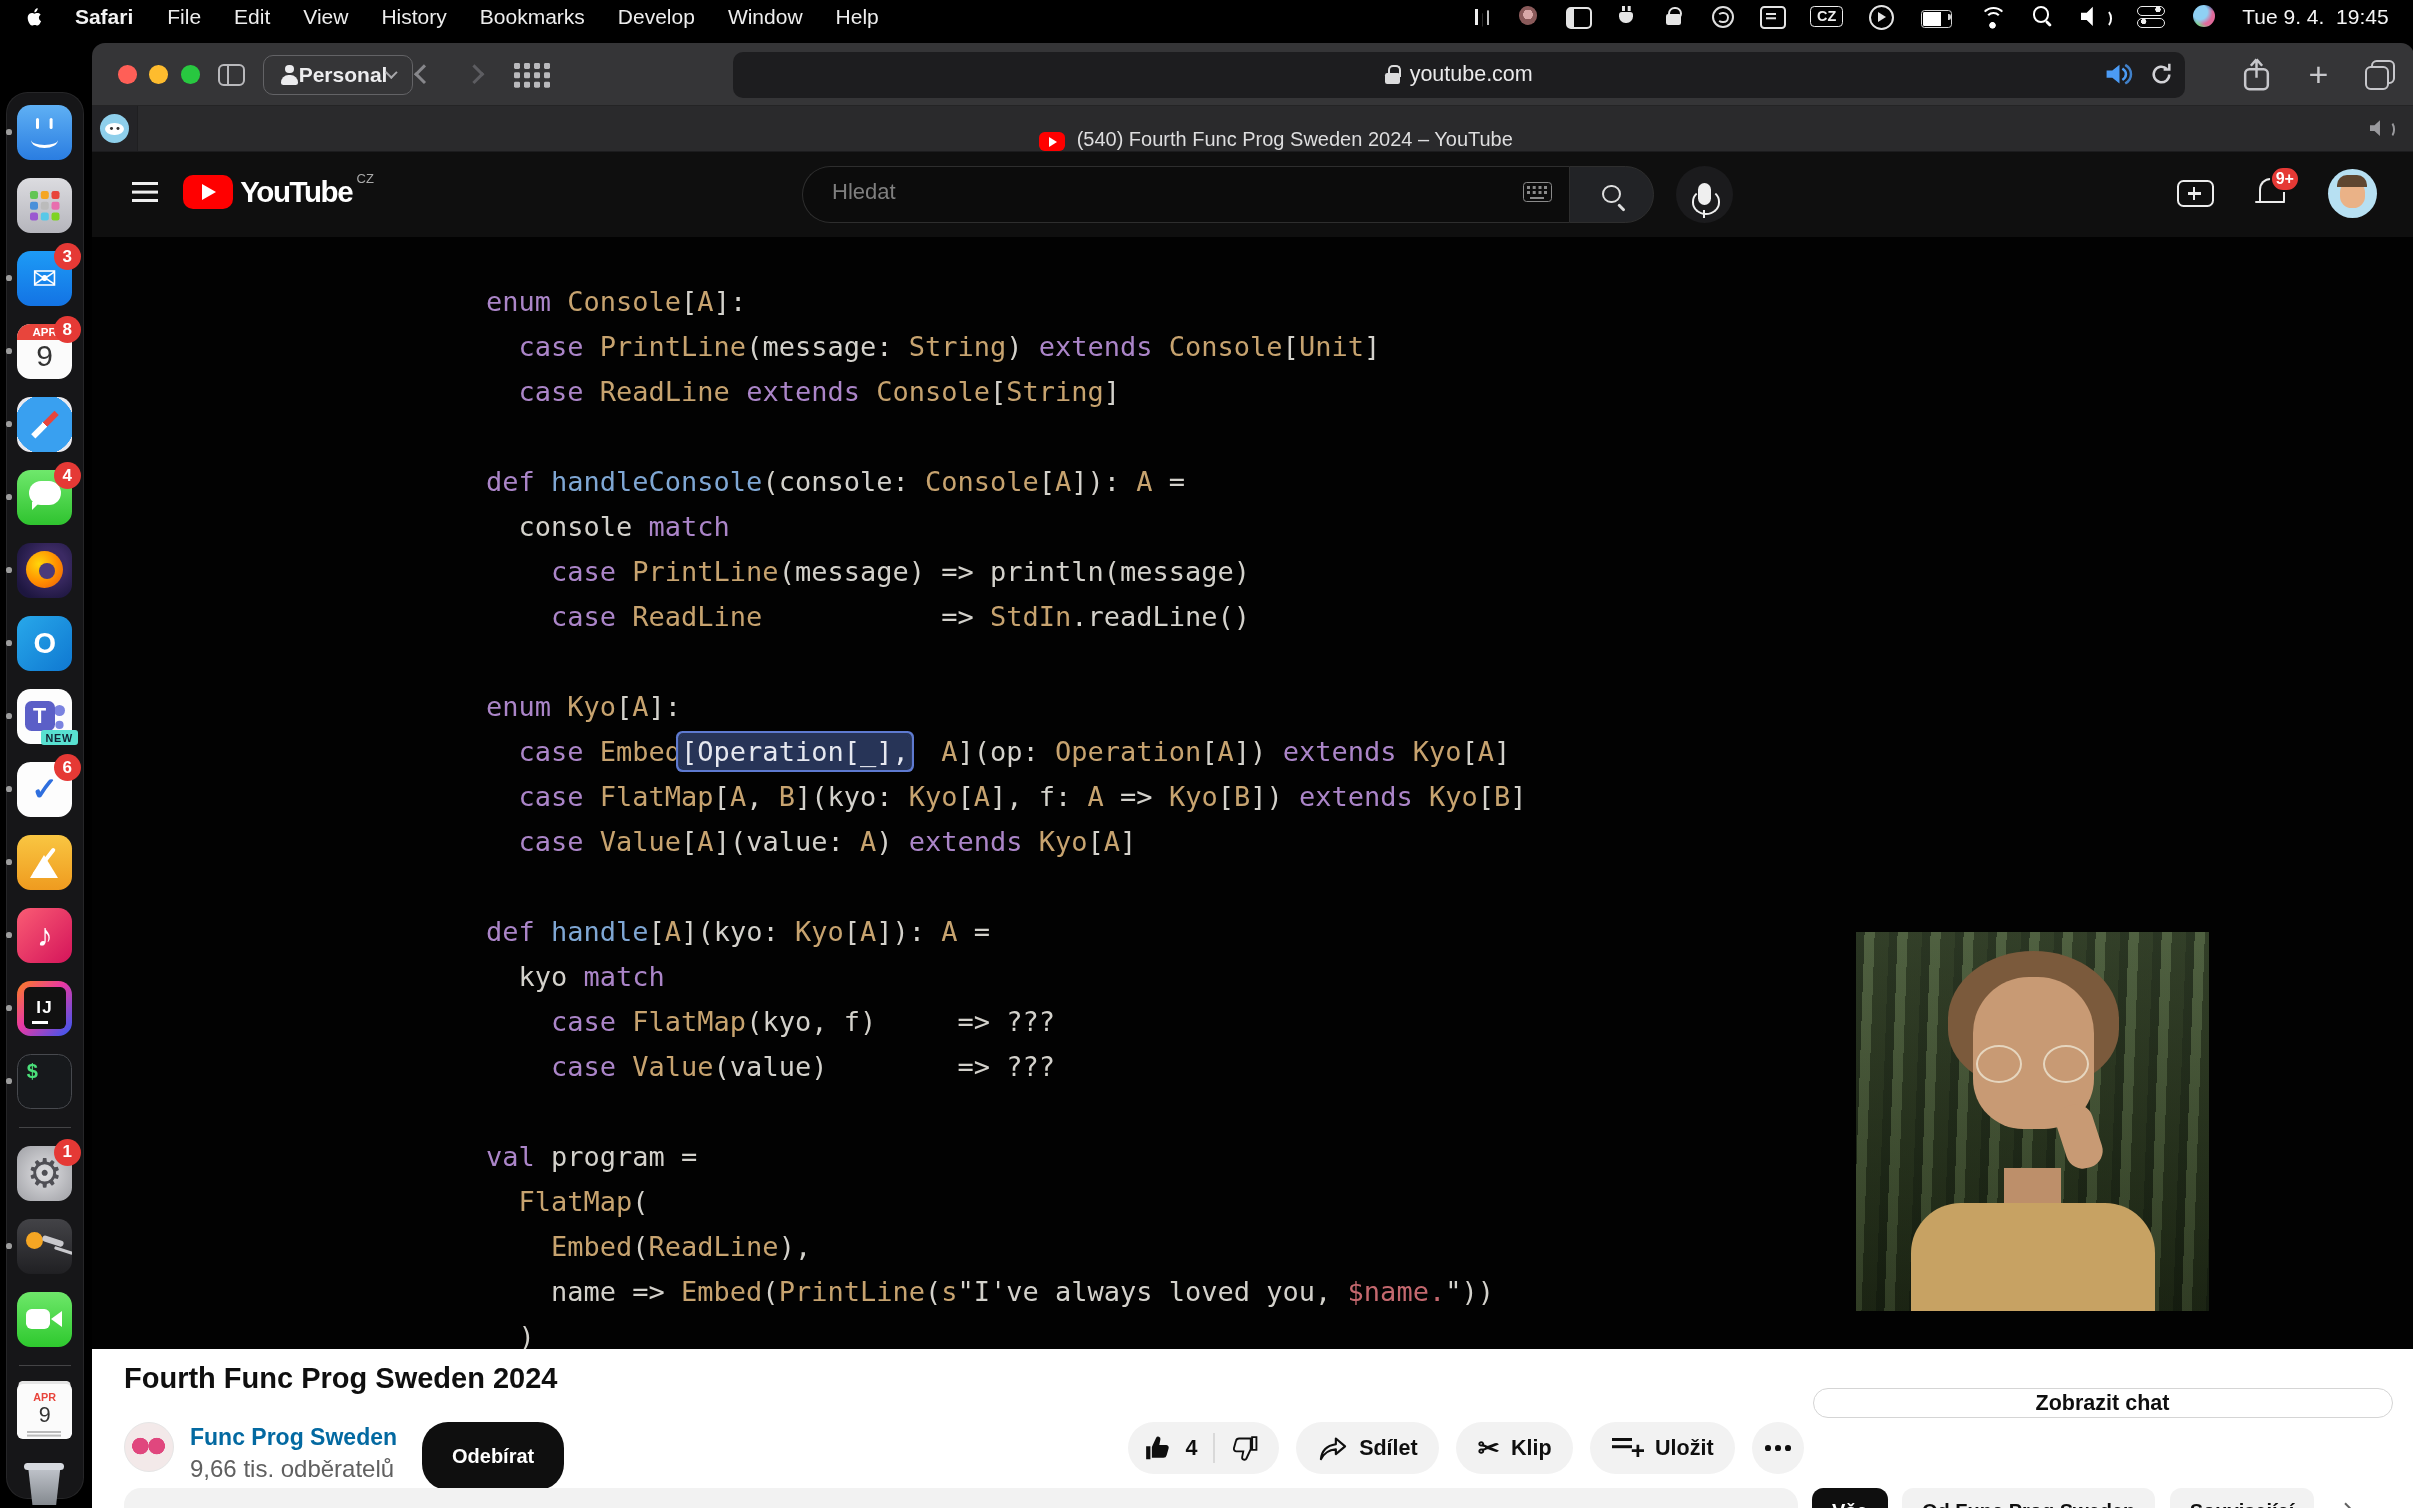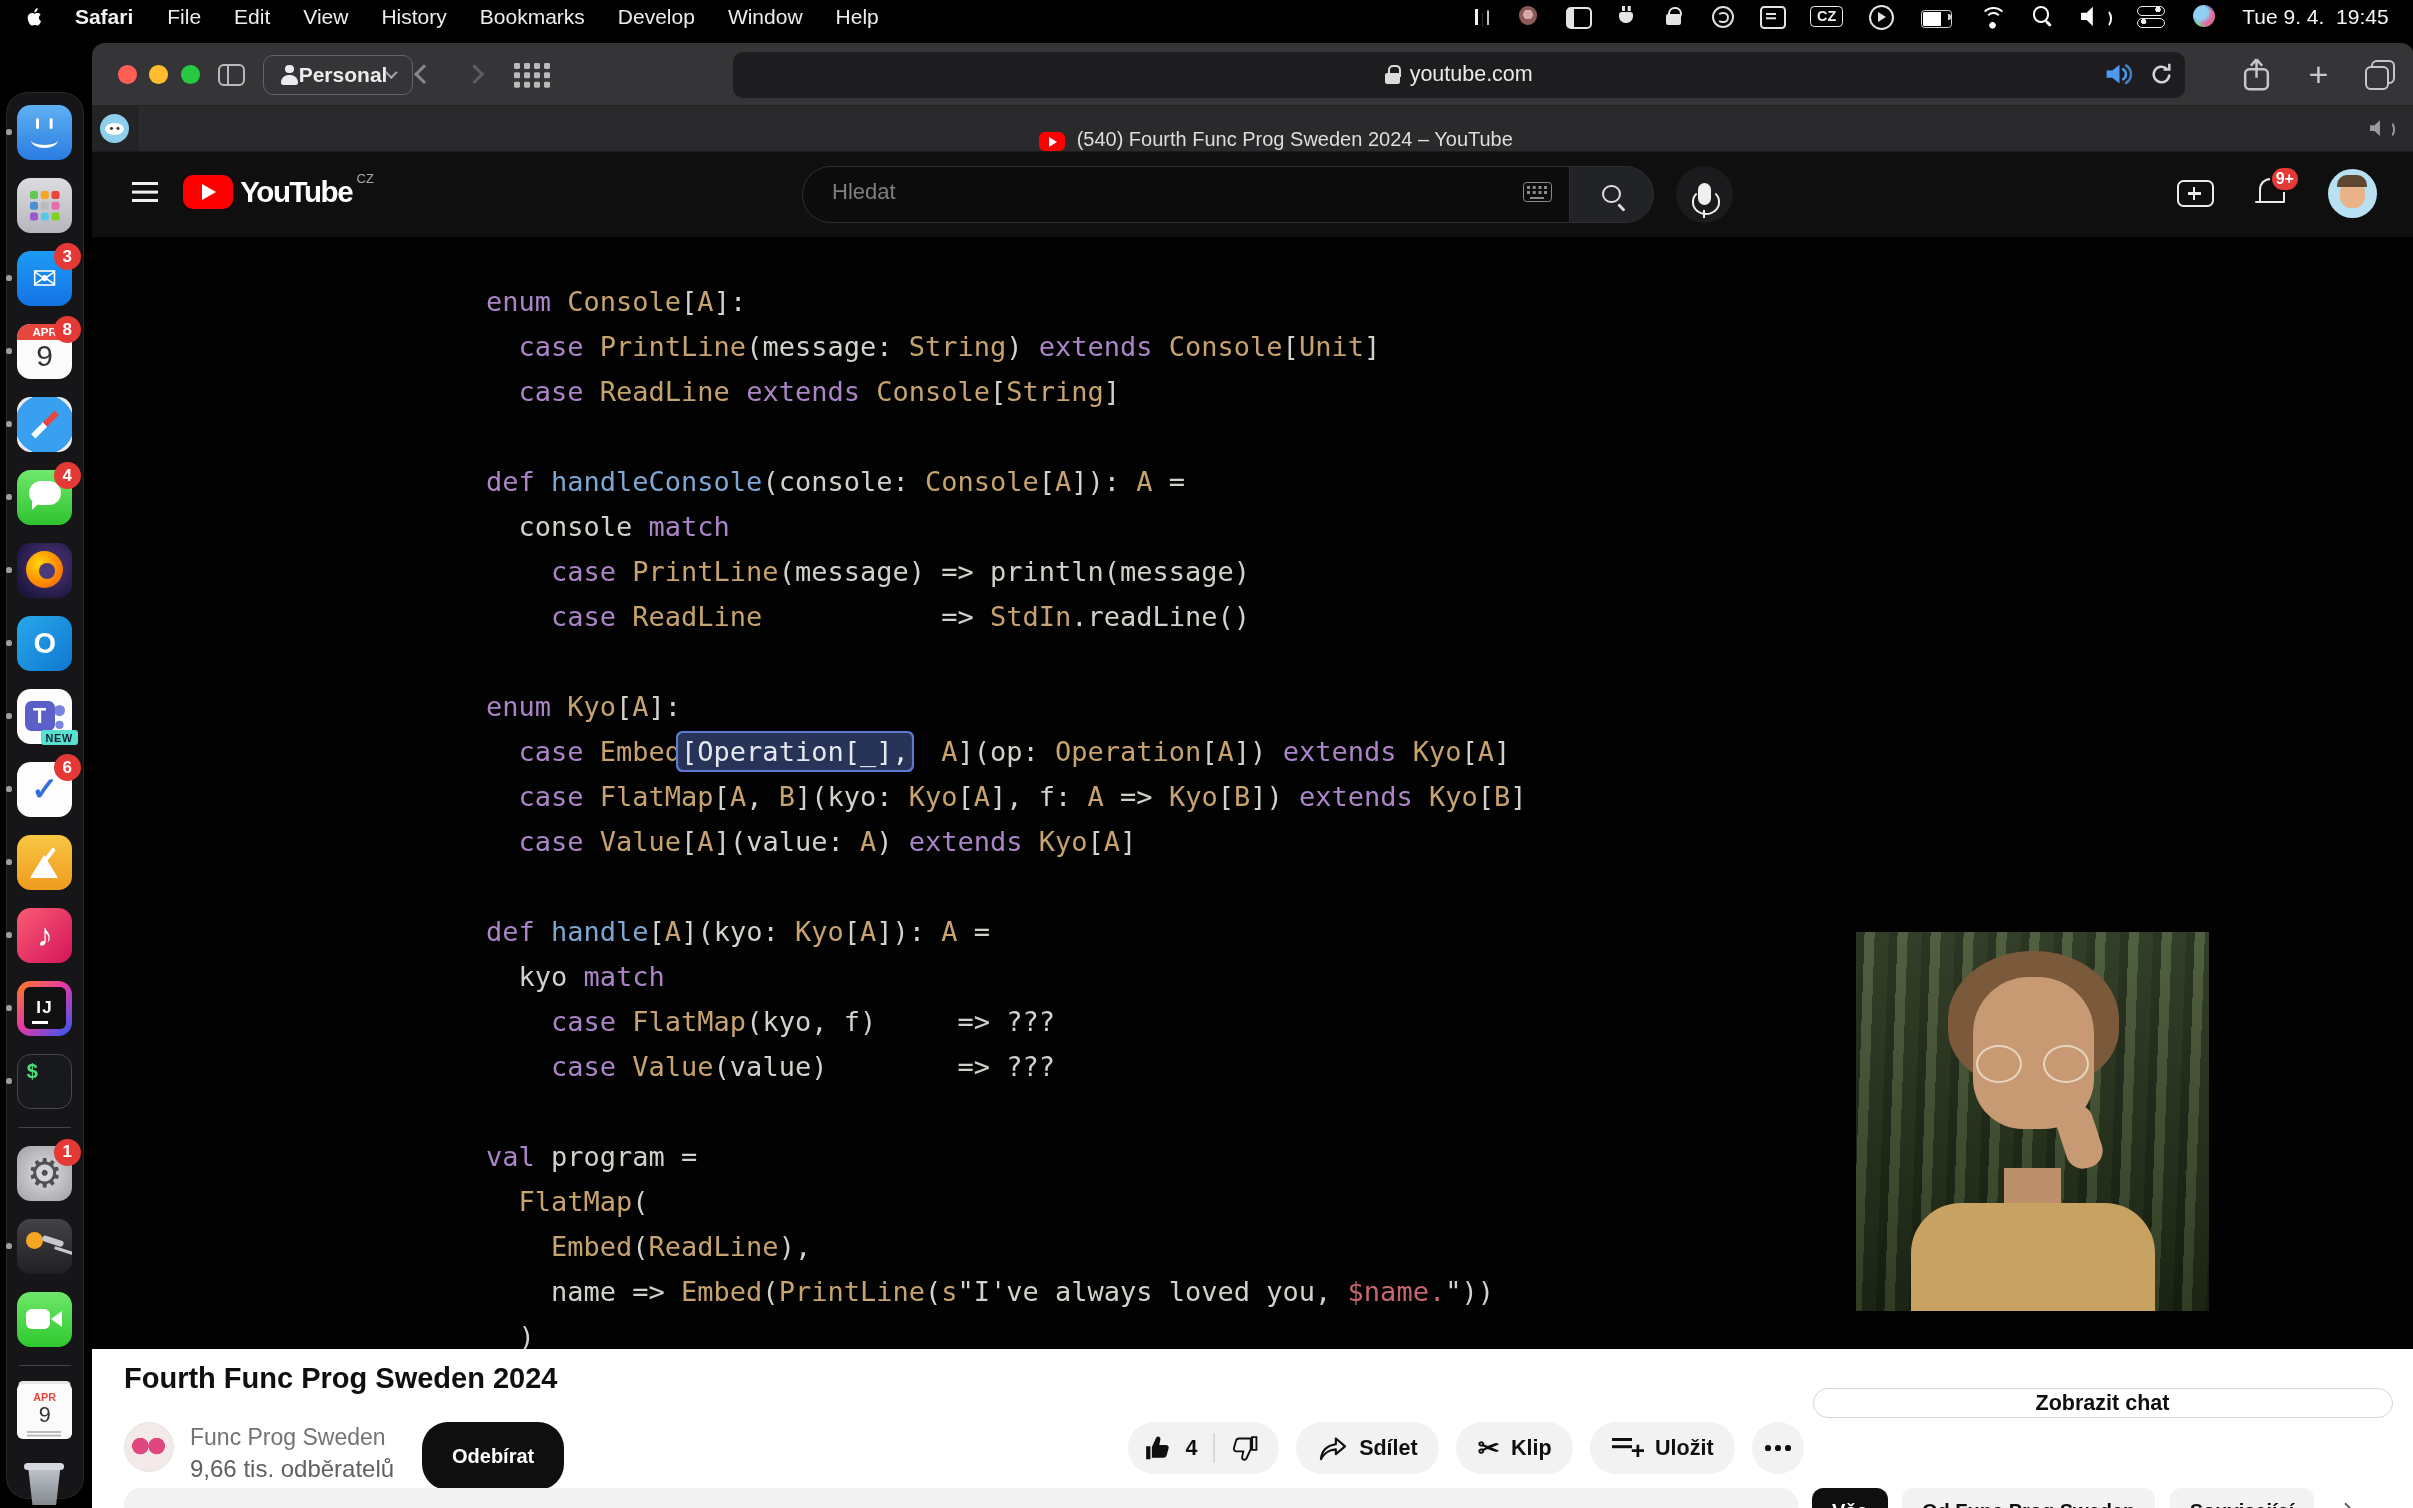--- a/index.html
+++ b/index.html
@@ -205,21 +205,21 @@
   .glasses::after{content:"";position:absolute;right:5.7px;top:0;width:42px;height:34px;border:2.2px solid rgba(235,225,205,.85);border-radius:50%}
   .sweater{position:absolute;bottom:0;left:50%;width:244px;height:108px;margin-left:-122px;background:#c7a263;border-radius:50px 50px 0 0}
   .neck{position:absolute;bottom:93px;left:50%;width:57px;height:50px;margin-left:-29px;background:#bd8f6a}
   .hand{position:absolute;left:58%;top:172px;width:37px;height:65px;background:#c89a74;border-radius:17px;transform:rotate(-18deg)}
 
   
   #info{position:relative;height:159px;background:#fff;overflow:hidden}
   .v-title{position:absolute;left:32px;top:13px;font-size:29px;font-weight:700;color:#0f0f0f}
   .ch-avatar{position:absolute;left:32px;top:73px;width:50px;height:50px;border-radius:50%;
     background:radial-gradient(circle at 32% 48%,#e0477e 0 8px,transparent 8.6px),radial-gradient(circle at 66% 48%,#e0477e 0 8px,transparent 8.6px),#f3e9e9;border:0.7px solid #e6e6e6}
-  .ch-name{position:absolute;left:98px;top:75px;font-size:23px;font-weight:400;color:#737373}
+  .ch-name{position:absolute;left:98px;top:75px;font-size:23px;font-weight:700;color:#0369a1}
   .ch-subs{position:absolute;left:98px;top:106px;font-size:24px;color:#606060}
   .sub-btn{position:absolute;left:330px;top:73px;height:68px;border-radius:26px;background:#0f0f0f;color:#fff;
     font-size:20px;font-weight:600;display:flex;align-items:center;padding:0 30px;border:none}
   #actions{position:absolute;left:1036px;top:73px;display:flex;align-items:center;gap:17px;height:52px}
   .pill{height:52px;background:#f2f2f2;border-radius:26px;display:flex;align-items:center;color:#0f0f0f;font-size:21.5px;font-weight:600}
   .like-pill{padding:0 18.7px 0 16px;gap:11.5px}
   .pill-div{width:1.4px;height:30px;background:#d9d9d9;margin:0 4.3px}
   .txt-pill{padding:0 21.5px;gap:11.5px}
   .more-btn{width:52px;height:52px;border-radius:50%;background:#f2f2f2;display:flex;align-items:center;justify-content:center}
   .dots3{width:5.7px;height:5.7px;border-radius:50%;background:#0f0f0f;box-shadow:-10px 0 #0f0f0f,10px 0 #0f0f0f}

